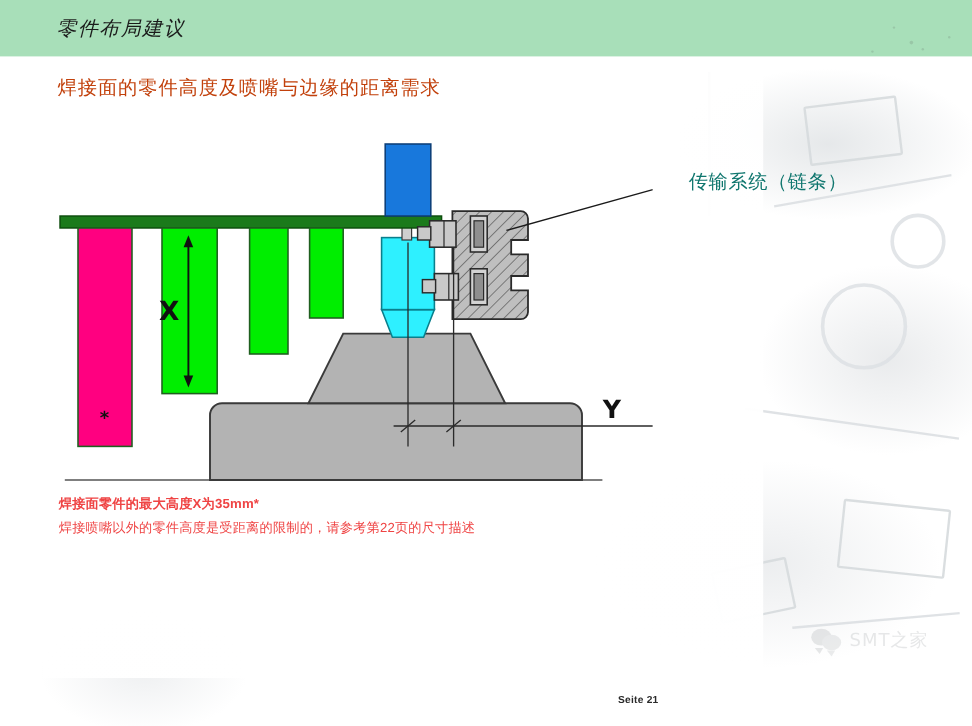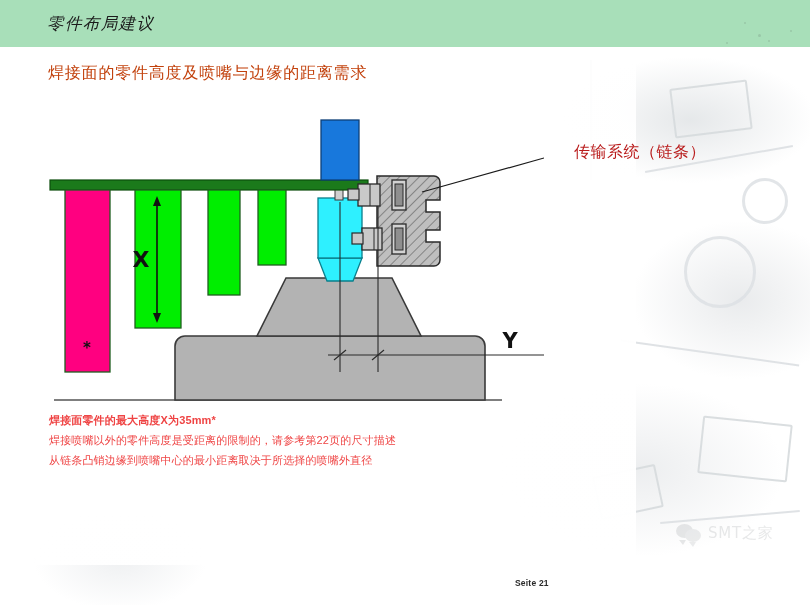--- a/index.html
+++ b/index.html
@@ -61,21 +61,21 @@
   #diagram-frame{
     position:absolute;left:40px;top:110px;width:504px;height:298px;
     background:#ffffff;z-index:5;
   }
   #diagram-svg{display:block;}
 
   
   #callout-label{
     position:absolute;left:574px;top:142px;z-index:6;
     font-family:"DejaVu Sans","Liberation Sans",sans-serif;
-    font-size:16px;color:#b91c1c;letter-spacing:.5px;white-space:nowrap;
+    font-size:16px;color:#0f766e;letter-spacing:.5px;white-space:nowrap;
   }
 
   
   #body-text{
     position:absolute;left:49px;top:414px;z-index:5;
     font-family:Liberation Sans, sans-serif;
     font-size:11px;color:#ef4444;letter-spacing:.15px;
   }
   #body-text .line{margin-bottom:7.5px;white-space:nowrap;line-height:1.15;}
   #body-text .line.b{font-weight:bold;}
@@ -215,21 +215,20 @@
   </g>
   <text x="470" y="238" font-family="DejaVu Sans, Liberation Sans, sans-serif" font-size="21" font-weight="bold" fill="#111" text-anchor="middle">Y</text>
 </svg>
 </div>
 
 <div id="callout-label">传输系统（链条）</div>
 
 <div id="body-text">
   <div class="line b">焊接面零件的最大高度X为35mm*</div>
   <div class="line">焊接喷嘴以外的零件高度是受距离的限制的，请参考第22页的尺寸描述</div>
-  <div class="line">从链条凸销边缘到喷嘴中心的最小距离取决于所选择的喷嘴外直径</div>
 </div>
 
 <div id="page-footer">Seite 21</div>
 
 <div id="smt-watermark">
   <span class="wx">
     <span class="b1"></span>
       <span class="t1"></span>
     <span class="b2"></span>
       <span class="t2"></span>

